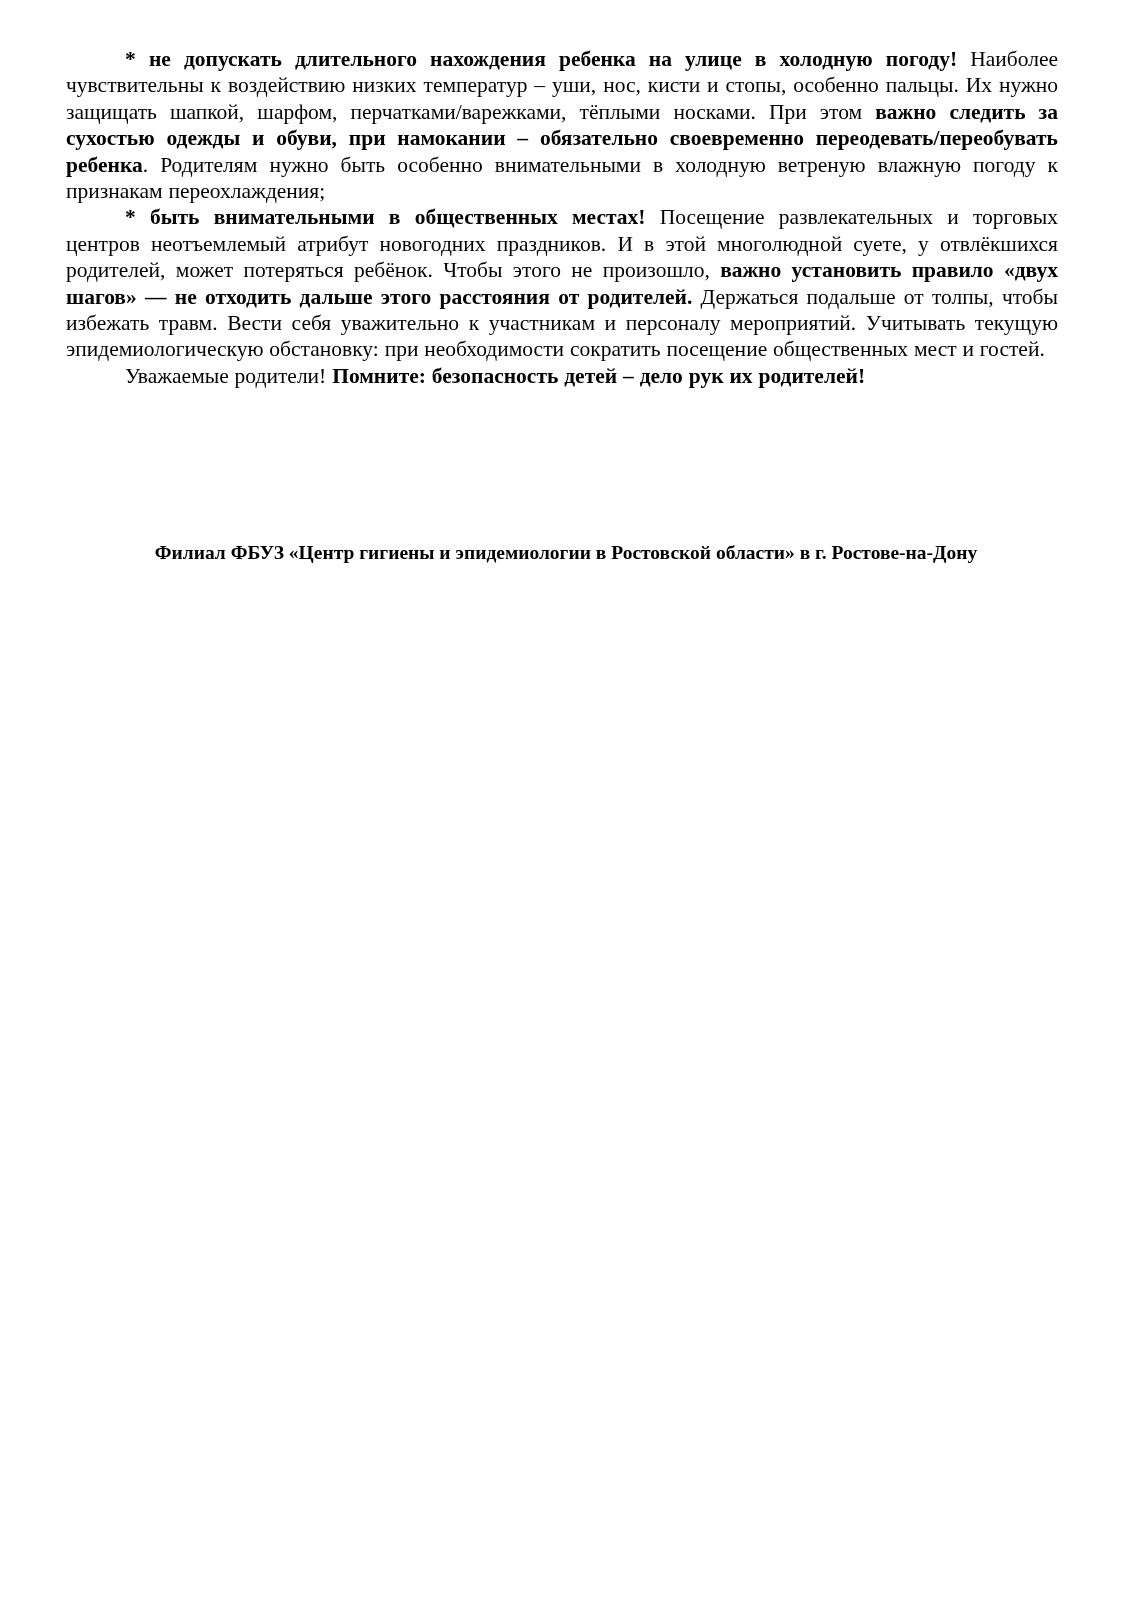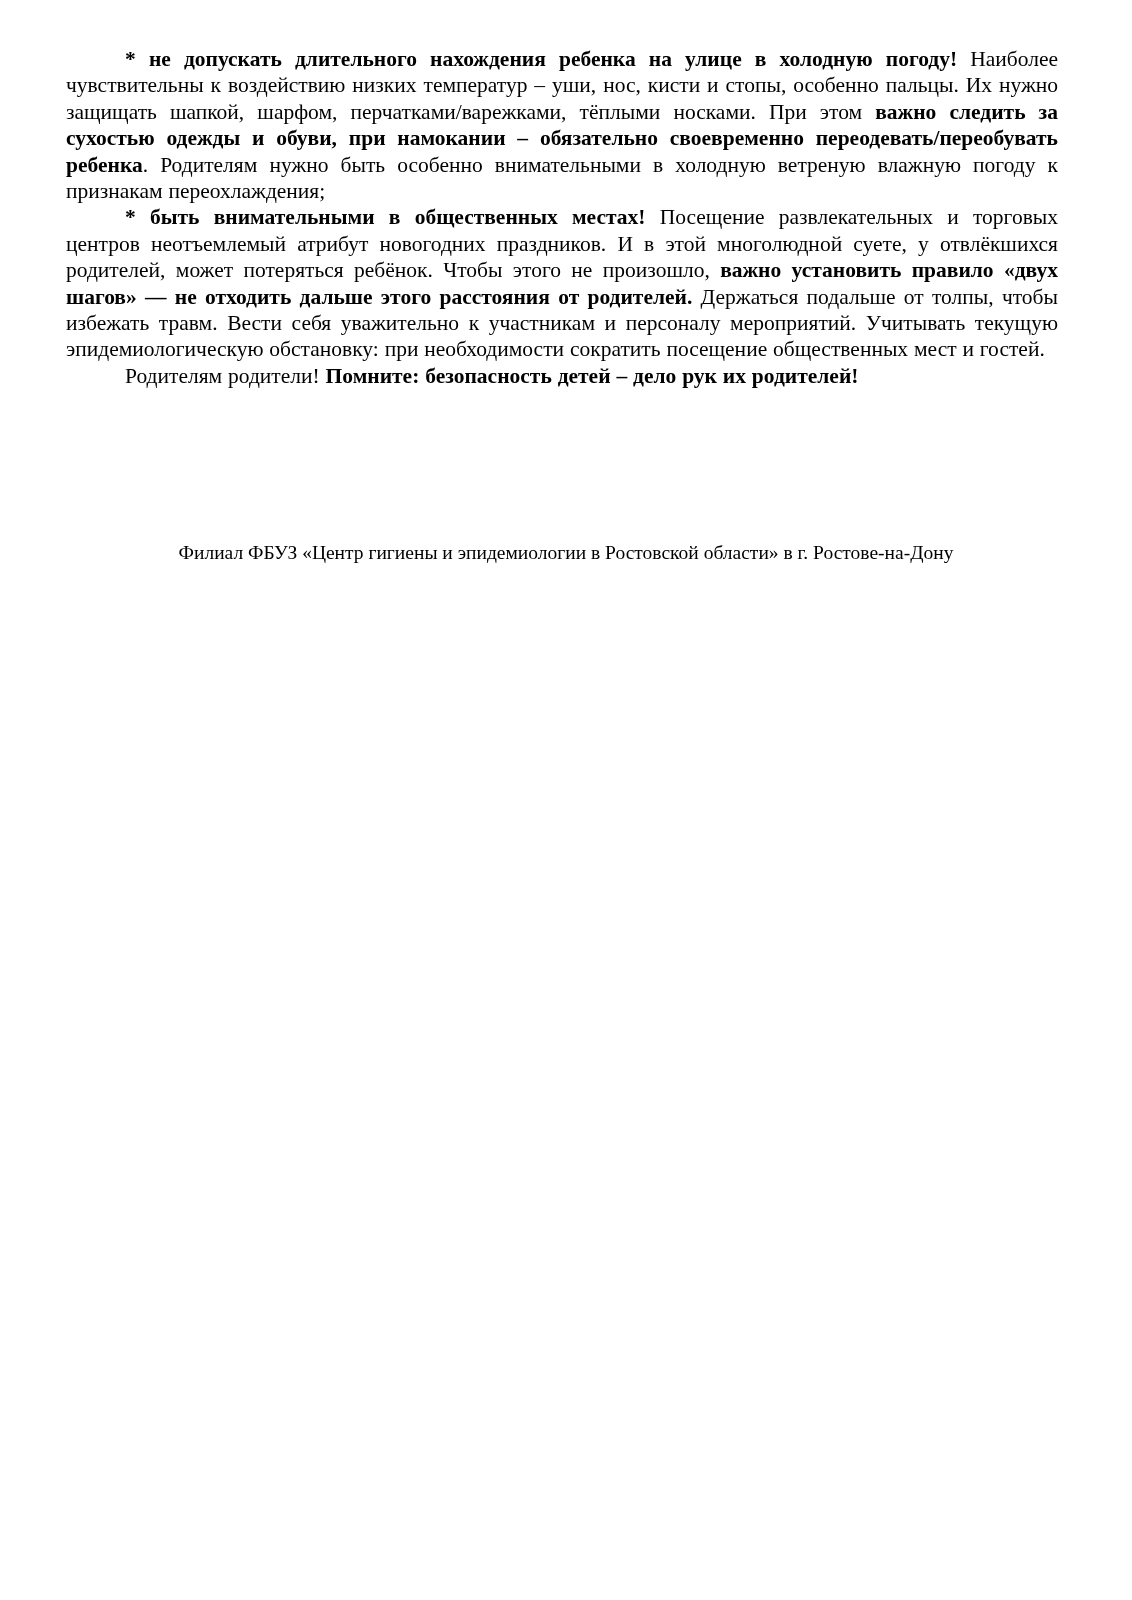--- a/index.html
+++ b/index.html
@@ -36,40 +36,40 @@
   }
   .bold {
     font-weight: bold;
   }
   .footer-line {
     position: absolute;
     left: 0;
     top: 541px;
     width: 100%;
     text-align: center;
-    font-weight: normal;
+    font-weight: bold;
     font-size: 19.5px;
     line-height: 24px;
   }
 </style>
 </head>
 <body>
 
 <div class="page">
   <div class="content">
 
     <p class="para">
       <span class="bold">* не допускать длительного нахождения ребенка на улице в холодную погоду!</span><span> Наиболее чувствительны к воздействию низких температур – уши, нос, кисти и стопы, особенно пальцы. Их нужно защищать шапкой, шарфом, перчатками/варежками, тёплыми носками. При этом </span><span class="bold">важно следить за сухостью одежды и обуви, при намокании – обязательно своевременно переодевать/переобувать ребенка</span><span>. Родителям нужно быть особенно внимательными в холодную ветреную влажную погоду к признакам переохлаждения;</span>
     </p>
 
     <p class="para">
       <span class="bold">* быть внимательными в общественных местах!</span><span> Посещение развлекательных и торговых центров неотъемлемый атрибут новогодних праздников. И в этой многолюдной суете, у отвлёкшихся родителей, может потеряться ребёнок. Чтобы этого не произошло, </span><span class="bold">важно установить правило «двух шагов» — не отходить дальше этого расстояния от родителей.</span><span> Держаться подальше от толпы, чтобы избежать травм. Вести себя уважительно к участникам и персоналу мероприятий. Учитывать текущую эпидемиологическую обстановку: при необходимости сократить посещение общественных мест и гостей.</span>
     </p>
 
     <p class="para left-align">
-      <span>Родителям родители! </span><span class="bold">Помните: безопасность детей – дело рук их родителей!</span>
+      <span>Уважаемые родители! </span><span class="bold">Помните: безопасность детей – дело рук их родителей!</span>
     </p>
 
 
   </div>
 
   <div class="footer-line">Филиал ФБУЗ «Центр гигиены и эпидемиологии в Ростовской области» в г. Ростове-на-Дону</div>
 </div>
 
 </body></html>

